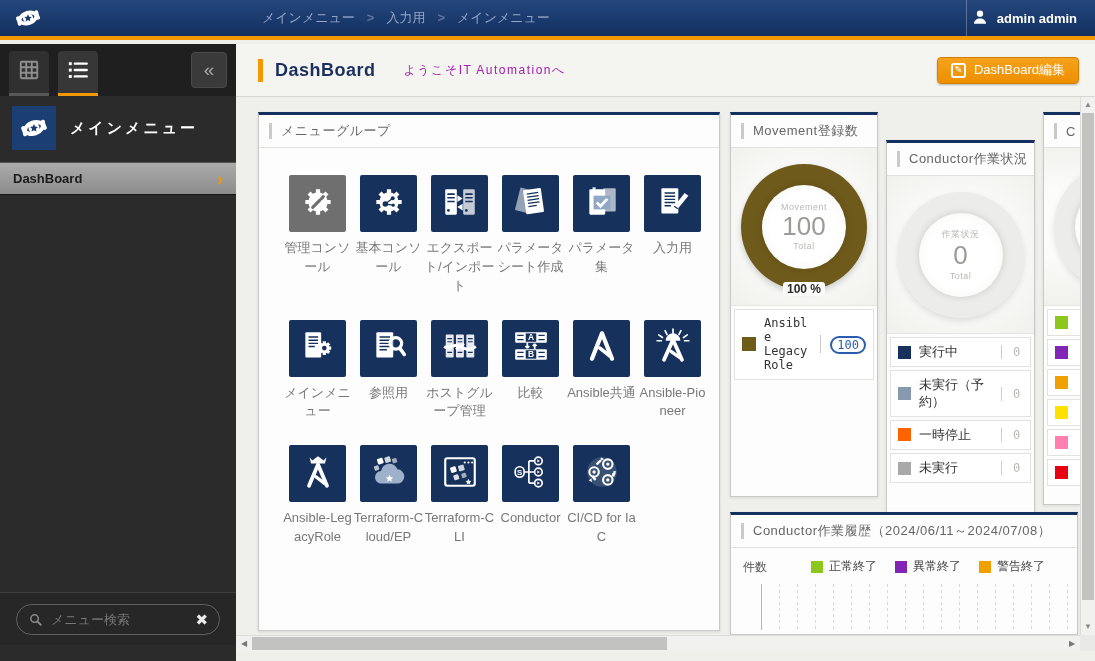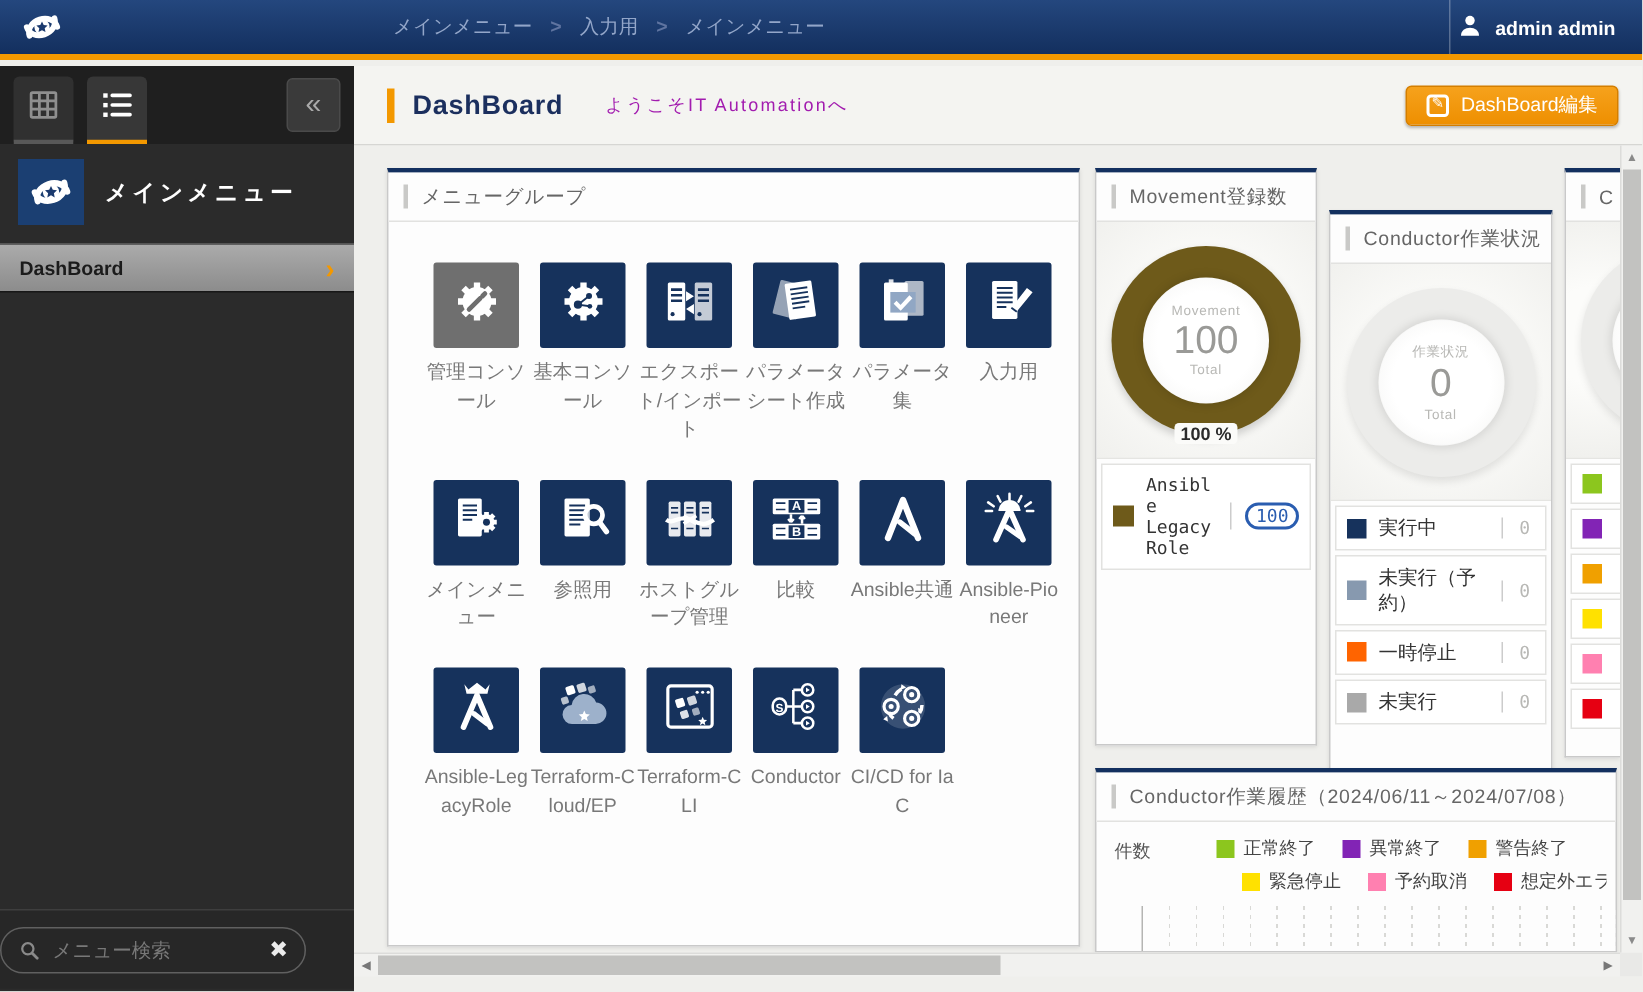--- a/index.html
+++ b/index.html
@@ -27,21 +27,21 @@
   .tab{width:40px;height:45px;display:flex;align-items:center;justify-content:center;margin-right:9px;border-bottom:3px solid transparent;color:#8f8f8f;background:#303030;border-radius:4px 4px 0 0;cursor:pointer;}
   .tab.inactive{border-bottom-color:#585858;}
   .tab.active{color:#fff;border-bottom-color:var(--accent);background:#373737;}
   .collapse-btn{position:absolute;right:9px;top:8px;width:36px;height:36px;background:#3a3a3a;border:1px solid #4a4a4a;border-radius:4px;color:#aaa;font-size:19px;display:flex;align-items:center;justify-content:center;cursor:pointer;}
   .menu-head{display:flex;align-items:center;gap:14px;padding:10px 12px 12px;}
   .menu-logo{width:44px;height:44px;background:#1b3f72;display:flex;align-items:center;justify-content:center;color:#1b3f72;flex:none;}
   .menu-logo .logo-mark{width:32px;height:32px;}
   .menu-title{color:#fff;font-size:15px;font-weight:bold;letter-spacing:3px;white-space:nowrap;}
   .side-item{height:33px;background:linear-gradient(#ababab,#8c8c8c);border-top:1px solid #555;border-bottom:1px solid #171717;display:flex;align-items:center;padding:0 13px;color:#1b1b1b;font-size:13px;font-weight:bold;cursor:pointer;}
   .side-item .chev{margin-left:auto;color:var(--accent);font-weight:bold;font-size:18px;line-height:1;}
-  .side-search{position:absolute;left:0;right:0;bottom:2px;height:53px;border-top:1px solid #3e3e3e;display:flex;align-items:center;justify-content:flex-start;background:#272727;}
+  .side-search{position:absolute;left:0;right:0;bottom:16px;height:53px;border-top:1px solid #3e3e3e;display:flex;align-items:center;justify-content:center;background:#272727;}
   .search-pill{width:204px;height:31px;border:1px solid #606060;border-radius:17px;display:flex;align-items:center;padding:0 11px;gap:8px;color:#8a8a8a;}
   .mag-icon{width:15px;height:15px;flex:none;}
   .search-pill input{flex:1;min-width:0;background:transparent;border:none;outline:none;color:#ddd;font-size:13px;font-family:inherit;}
   .search-pill input::placeholder{color:#787878;}
   .clear-x{color:#ececec;font-weight:bold;font-size:15px;cursor:pointer;line-height:1;}
 
   
   .main{position:absolute;left:236px;top:44px;right:0;bottom:0;}
   .titlebar{height:53px;background:#f4f4f1;border-bottom:1px solid #d6d6d3;display:flex;align-items:center;padding:0 16px 0 22px;}
   .title-accent{width:5px;height:23px;background:var(--accent);margin-right:12px;flex:none;}
@@ -85,21 +85,21 @@
   .legend-row .lbl{line-height:1.25;width:76px;}
   .legend-row .cnt{margin-left:auto;border-left:1px solid #ccc;padding-left:8px;min-width:22px;text-align:center;font-family:"DejaVu Sans Mono","Liberation Mono",monospace;font-size:12px;color:#b8b8b5;}
   .partial-panel .legend-row{width:140px;}
   .partial-panel .donut{margin-left:10px;}
   .partial-panel .chart-zone{justify-content:flex-start;}
 
   
   .history-panel{left:494px;top:415px;width:348px;height:123px;}
   .hist-legend{display:flex;padding:9px 6px 6px 12px;font-size:12px;color:#555;gap:6px;}
   .ylabel{white-space:nowrap;flex:none;margin-top:2px;}
-  .hl-rows{display:flex;flex-direction:column;gap:5px;overflow:hidden;flex:1;}
+  .hl-rows{display:flex;gap:5px;overflow:hidden;flex:1;}
   .hl-row{display:flex;gap:18px;white-space:nowrap;margin-left:38px;}
   .hl-row.second{margin-left:55px;}
   .hl-item{display:flex;align-items:center;gap:6px;color:#444;}
   .hl-item .sw{width:12px;height:12px;flex:none;}
   .hist-chart{margin:2px 0 0 30px;height:46px;border-left:1px solid #b5b5b3;background-image:repeating-linear-gradient(to bottom,rgba(253,253,253,0) 0 3px,#fdfdfd 3px 6px),repeating-linear-gradient(to right,transparent 0 17px,#d9d9d6 17px 18px);}
 
   
   .vscroll{position:absolute;top:53px;right:0;width:15px;bottom:26px;background:#f1f1ef;border-left:1px solid #dcdcda;z-index:10;}
   .varrow{position:absolute;left:0;width:14px;height:14px;color:#8a8a8a;font-size:8px;text-align:center;line-height:14px;cursor:pointer;}
   .varrow.up{top:1px;} .varrow.down{bottom:1px;}

